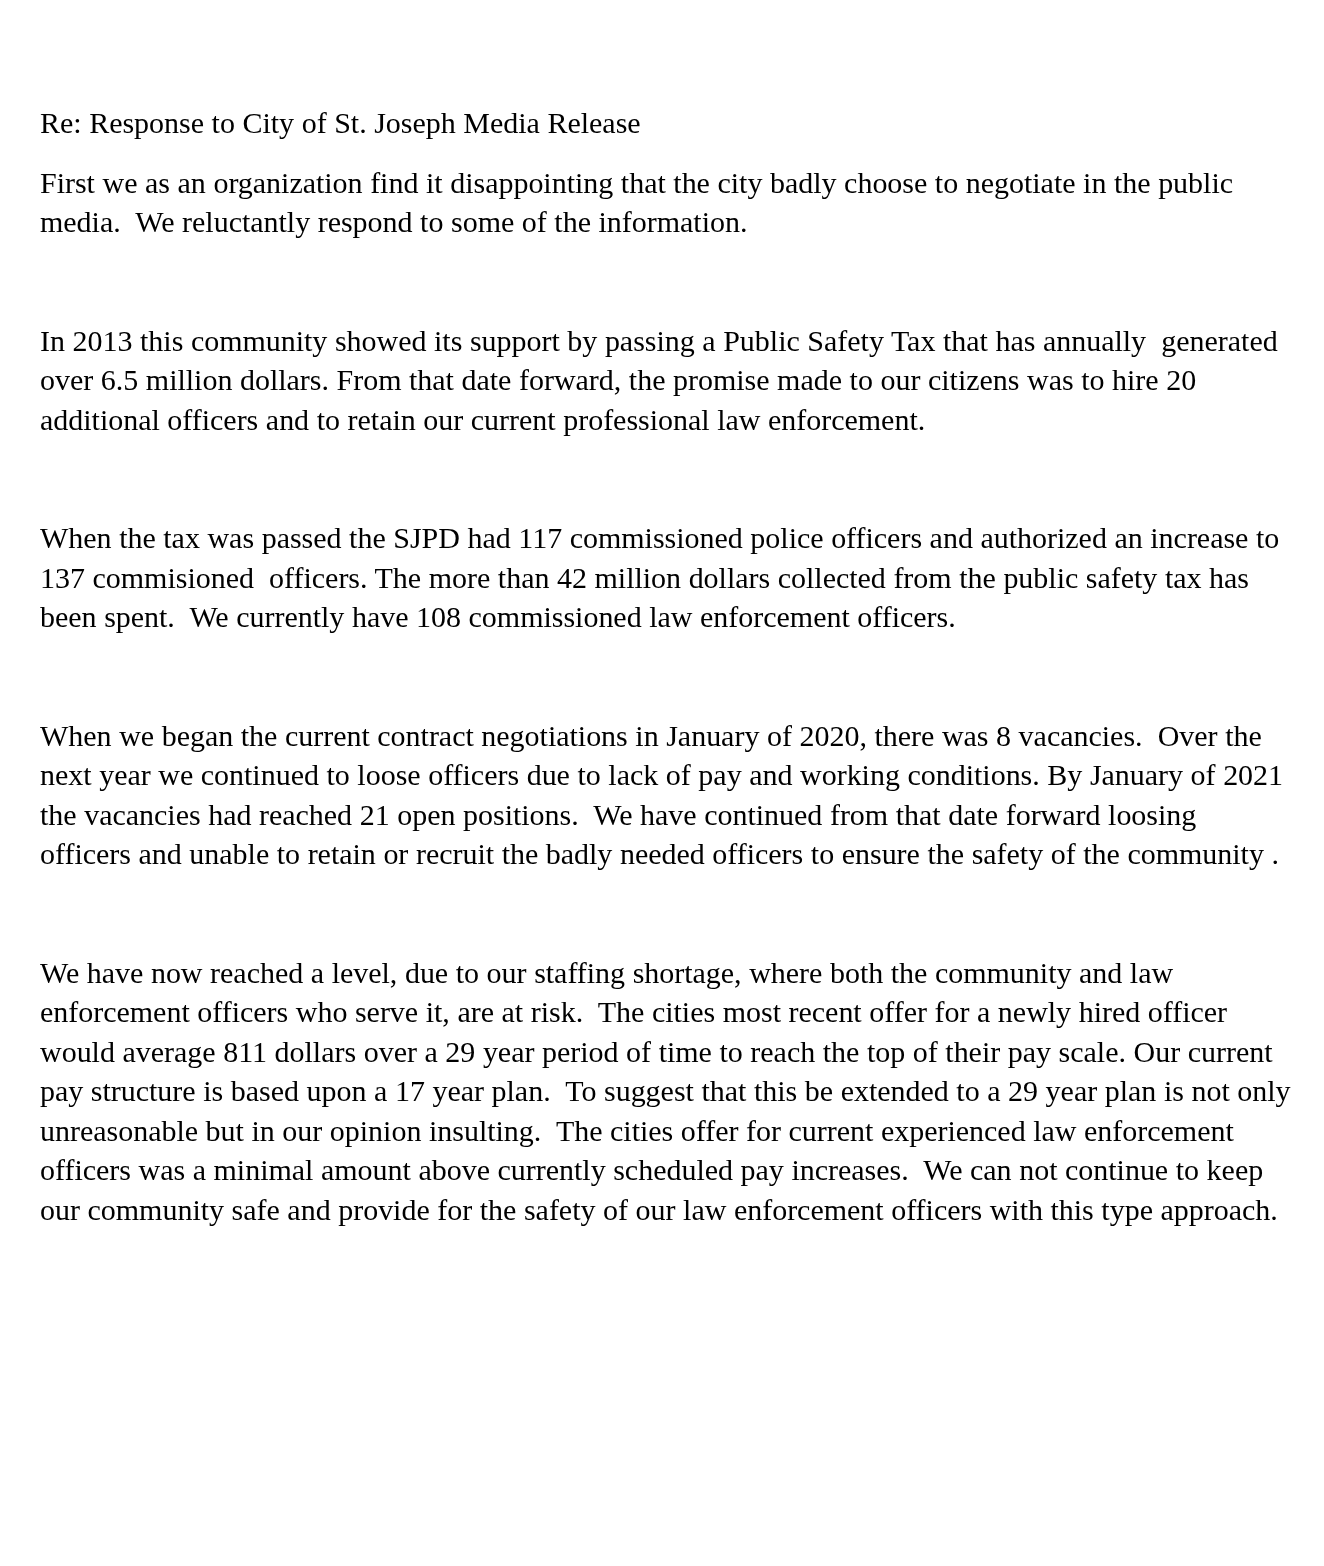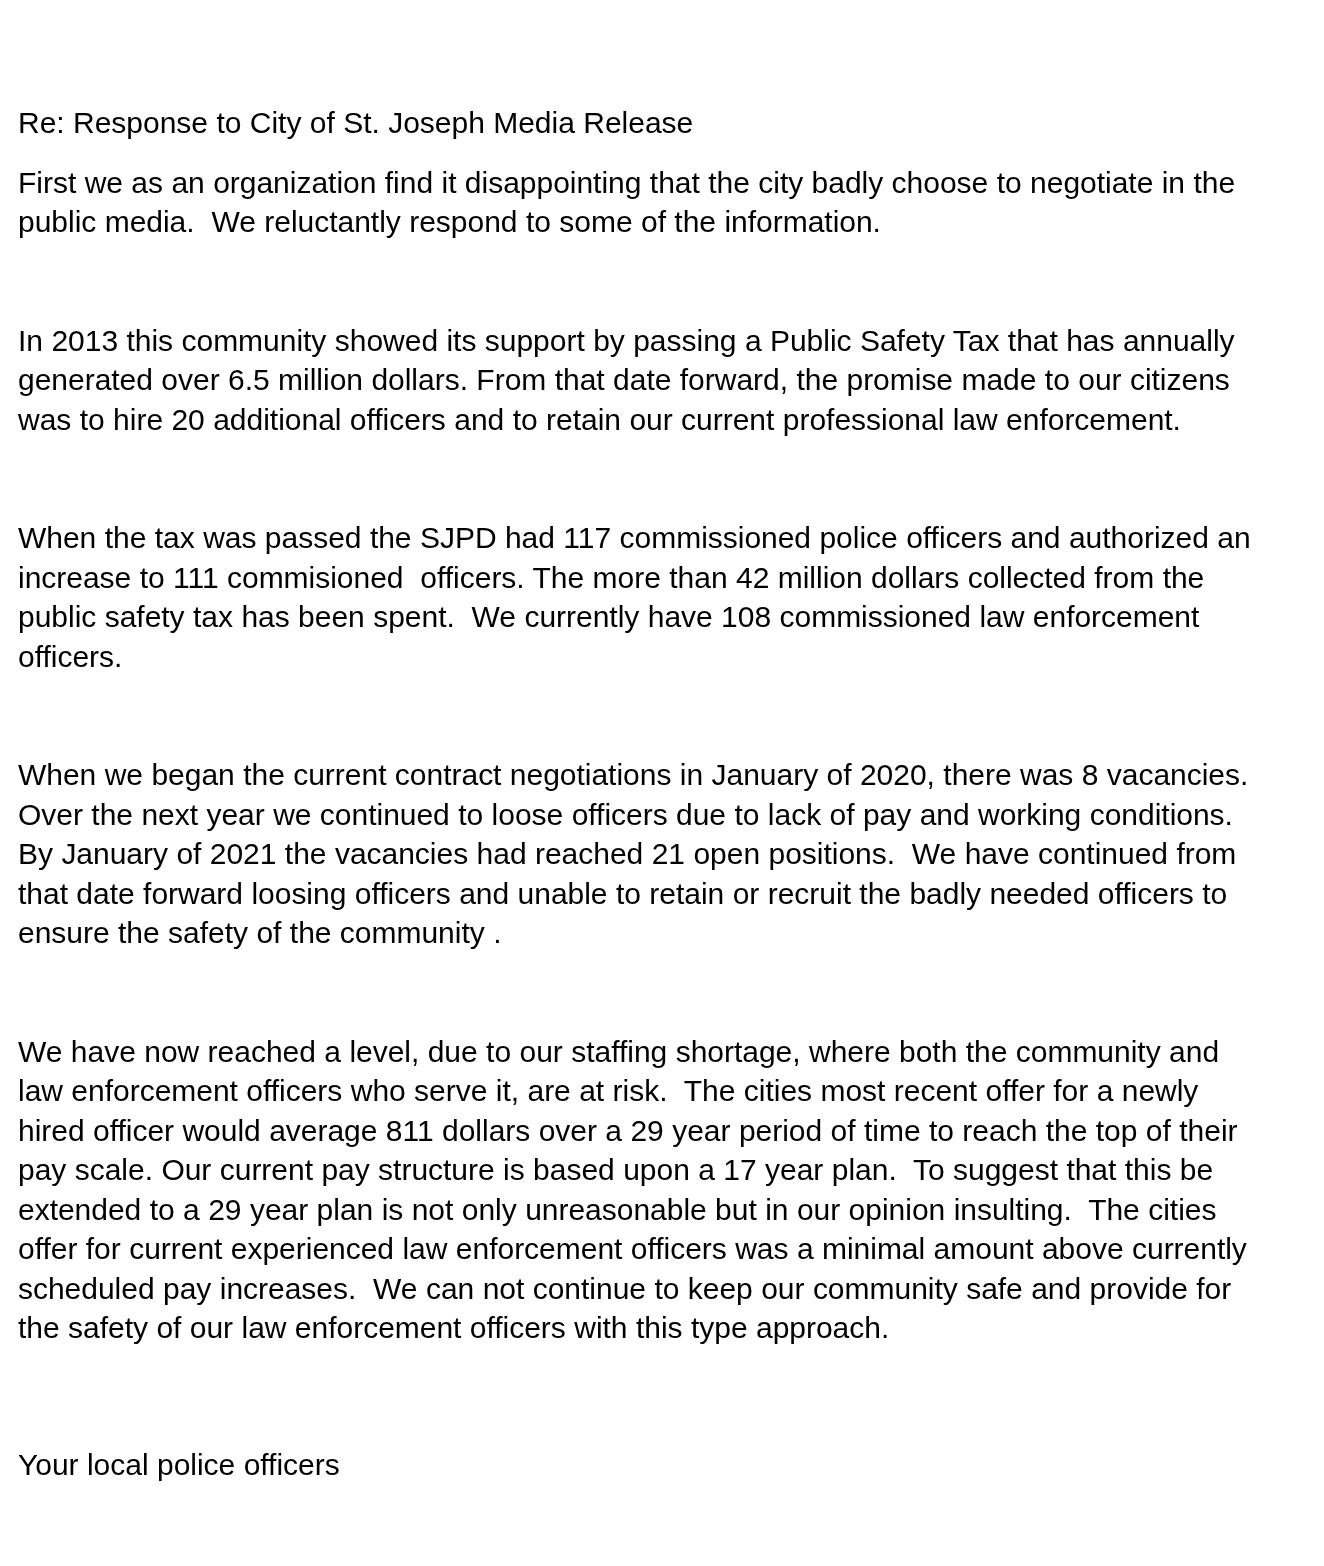--- a/index.html
+++ b/index.html
@@ -16,23 +16,24 @@
     position: relative;
     width: 1324px;
     height: 1566px;
     background: #ffffff;
     overflow: hidden;
     box-sizing: border-box;
     padding: 0;
   }
   .doc-body {
     position: absolute;
-    left: 18px;
+    left: 40px;
     top: 103px;
     width: 1254px;
+    font-family: Liberation Serif, serif;
   }
   .para {
     font-size: 30px;
     line-height: 39.5px;
     color: #000000;
     margin: 0;
     text-align: left;
     white-space: pre-wrap;
     letter-spacing: -0.02px;
     word-spacing: 0.1px;
@@ -54,31 +55,30 @@
     <div class="gap-sm"></div>
 
     <p class="para">First we as an organization find it disappointing that the city badly choose to negotiate in the public media.  We reluctantly respond to some of the information.</p>
 
     <div class="gap-lg"></div>
 
     <p class="para">In 2013 this community showed its support by passing a Public Safety Tax that has annually  generated over 6.5 million dollars. From that date forward, the promise made to our citizens was to hire 20 additional officers and to retain our current professional law enforcement.</p>
 
     <div class="gap-lg"></div>
 
-    <p class="para">When the tax was passed the SJPD had 117 commissioned police officers and authorized an increase to 111 commisioned  officers. The more than 42 million dollars collected from the public safety tax has been spent.  We currently have 108 commissioned law enforcement officers.</p>
+    <p class="para">When the tax was passed the SJPD had 117 commissioned police officers and authorized an increase to 137 commisioned  officers. The more than 42 million dollars collected from the public safety tax has been spent.  We currently have 108 commissioned law enforcement officers.</p>
 
     <div class="gap-lg"></div>
 
     <p class="para">When we began the current contract negotiations in January of 2020, there was 8 vacancies.  Over the next year we continued to loose officers due to lack of pay and working conditions. By January of 2021 the vacancies had reached 21 open positions.  We have continued from that date forward loosing officers and unable to retain or recruit the badly needed officers to ensure the safety of the community .</p>
 
     <div class="gap-lg"></div>
 
     <p class="para">We have now reached a level, due to our staffing shortage, where both the community and law enforcement officers who serve it, are at risk.  The cities most recent offer for a newly hired officer would average 811 dollars over a 29 year period of time to reach the top of their pay scale. Our current pay structure is based upon a 17 year plan.  To suggest that this be extended to a 29 year plan is not only unreasonable but in our opinion insulting.  The cities offer for current experienced law enforcement officers was a minimal amount above currently scheduled pay increases.  We can not continue to keep our community safe and provide for the safety of our law enforcement officers with this type approach.</p>
 
     <div class="gap-sig"></div>
 
 
     <div class="gap-xs"></div>
 
-    <p class="para">Your local police officers</p>
 
   </div>
 </div>
 
 </body></html>

